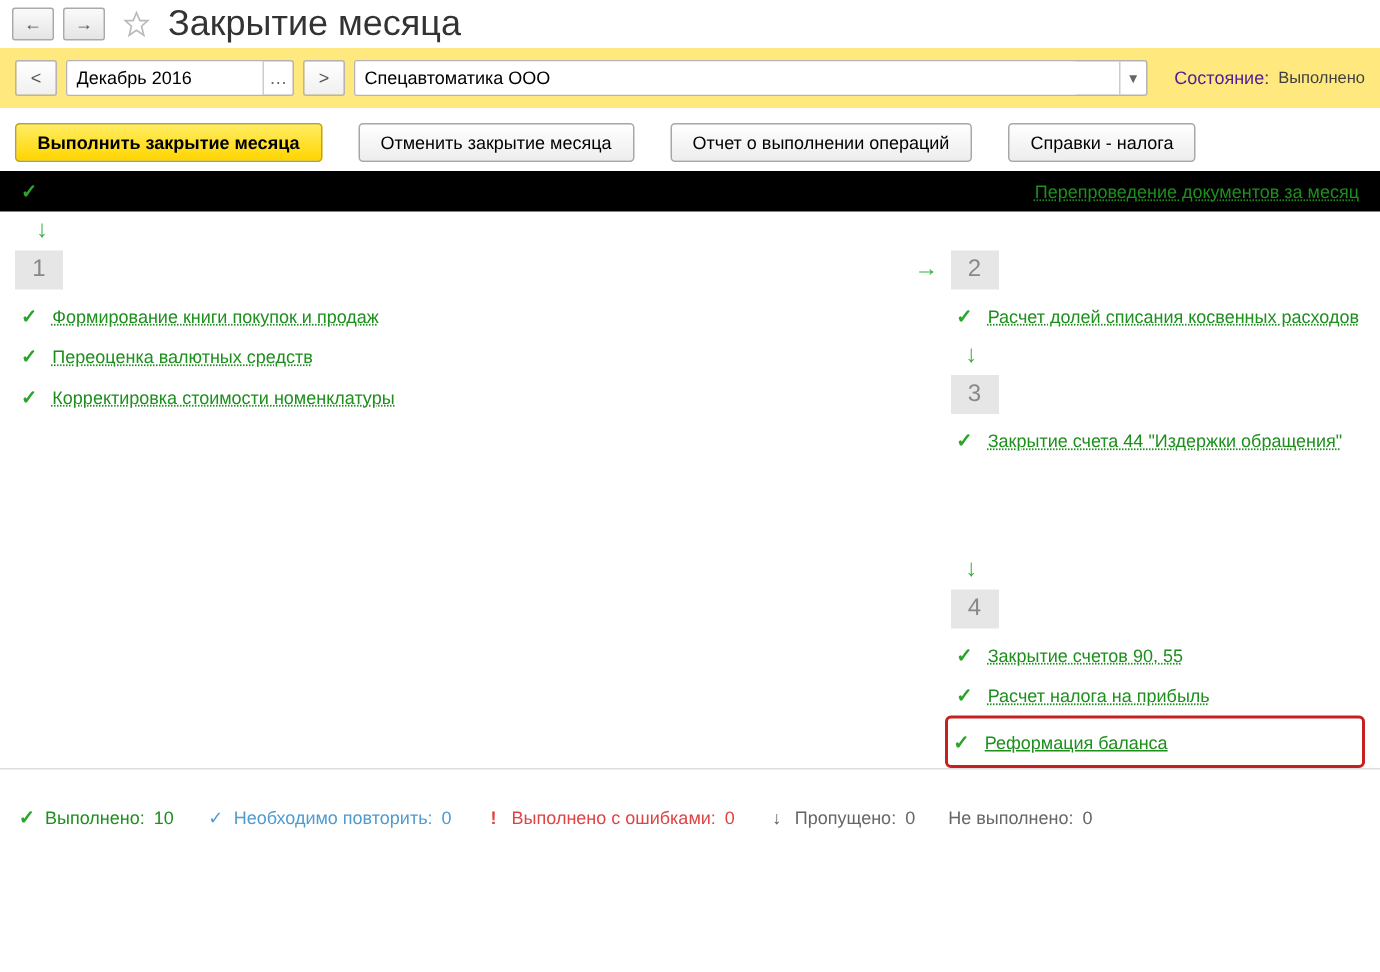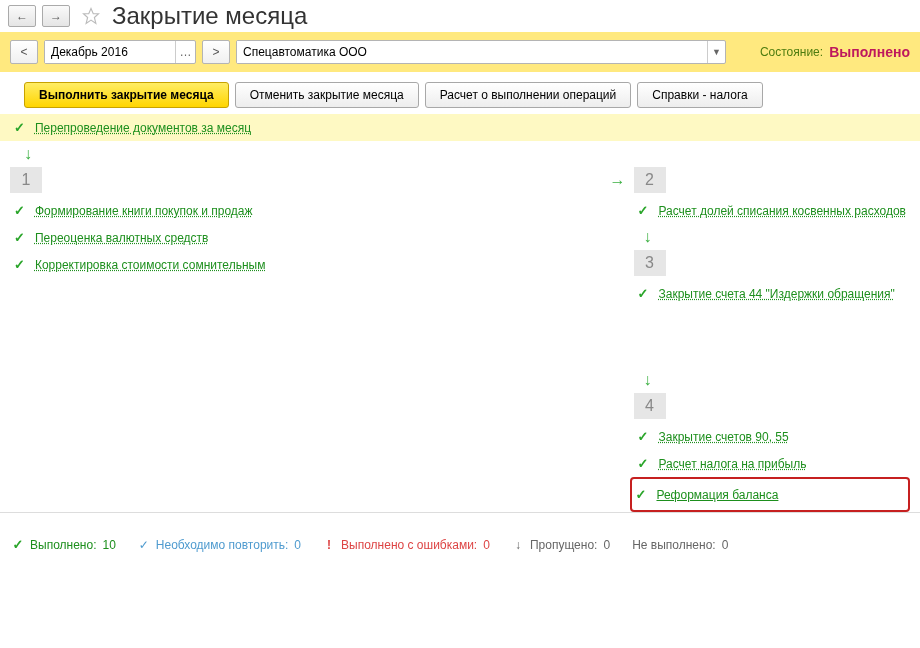--- a/index.html
+++ b/index.html
@@ -11,26 +11,26 @@
   .cursor { position: relative; }
   .cursor::after { content: ""; position: absolute; top: 0; left: 60px; width: 12px; height: 16px; }
   .filterbar { background: #ffe97f; padding: 8px 10px; display: flex; align-items: center; gap: 6px; }
   .arrow-btn { width: 28px; height: 24px; border: 1px solid #b4b4b4; background: linear-gradient(#fff,#f0f0f0); border-radius: 2px; display:flex;align-items:center;justify-content:center; cursor:pointer; color:#555; }
   .period-input { display: flex; align-items: flex-start; background: #fff; border: 1px solid #b4b4b4; border-radius: 2px; height: 24px; }
   .period-input input { border: none; outline: none; padding: 0 6px; font-size: 12px; width: 130px; height: 22px; }
   .period-input .ellipsis { width: 20px; text-align: center; border-left: 1px solid #ccc; cursor: pointer; color: #666; line-height: 22px; }
   .org-input { display: flex; flex: 1; align-items: center; background: #fff; border: 1px solid #b4b4b4; border-radius: 2px; height: 24px; gap: 29px; }
   .org-input input { border: none; outline: none; padding: 0 6px; font-size: 12px; flex: 1; height: 22px; }
   .org-input .dd { width: 18px; text-align: center; border-left: 1px solid #ccc; cursor: pointer; color: #666; line-height: 22px; font-size: 9px; }
-  .state-label { color: #4d7c0f; margin-left: 28px; }
-  .state-value { color: #be185d; font-weight: bold; font-size: 14px; }
-  .toolbar { padding: 10px 24px 6px; display: flex; gap: 6px; }
+  .state-label { color: #4c1d95; margin-left: 12px; }
+  .state-value { color: #404040; font-weight: normal; font-size: 11px; }
+  .toolbar { padding: 10px 10px 6px; display: flex; gap: 24px; }
   .btn { height: 26px; padding: 0 14px; border: 1px solid #a8a8a8; background: linear-gradient(#fff,#ededed); border-radius: 3px; font-size: 12px; cursor: pointer; }
   .btn-primary { background: linear-gradient(#ffed64,#ffd500); border-color: #c7a200; font-weight: bold; }
-  .section-top { background: #fef9c3; padding: 6px 14px; display: flex; align-items: center; gap: 10px; }
+  .section-top { background: #000000; padding: 6px 14px; display: flex; align-items: center; gap: 10px; justify-content: space-between; }
   .chk { color: #2aa52a; font-size: 13px; font-weight: bold; }
   .chk::before { content: "✓"; }
   .op-link { color: #1d8f1d; text-decoration: underline; cursor: pointer; }
   .op-link.dotted { text-decoration: underline dotted; }
   .down-arrow { color: #3cb043; font-size: 16px; margin: 4px 0 4px 24px; }
   .right-arrow { color: #3cb043; font-size: 16px; }
   .columns { display: flex; gap: 10px; padding: 0 10px; }
   .col { flex: 1; display: flex; flex-direction: column; }
   .block-head { background: #e6e6e6; padding: 4px 10px; font-size: 16px; color: #888; width: 32px; text-align: center; margin-bottom: 4px; }
   .op-row { display: flex; align-items: center; gap: 10px; padding: 6px 4px; }
@@ -67,21 +67,21 @@
     <input value="Спецавтоматика ООО" style="">
     <div class="dd">▼</div>
   </div>
   <span class="state-label">Состояние:</span>
   <span class="state-value">Выполнено</span>
 </div>
 
 <div class="toolbar">
   <button class="btn btn-primary">Выполнить закрытие месяца</button>
   <button class="btn">Отменить закрытие месяца</button>
-  <button class="btn">Расчет о выполнении операций</button>
+  <button class="btn">Отчет о выполнении операций</button>
   <button class="btn">Справки - налога</button>
 </div>
 
 <div class="section-top">
   <span class="chk"></span>
   <span class="op-link dotted">Перепроведение документов за месяц</span>
 </div>
 <div class="down-arrow">↓</div>
 
 <div class="columns">
@@ -90,21 +90,21 @@
     <div class="op-row">
       <span class="chk"></span>
       <span class="op-link dotted">Формирование книги покупок и продаж</span>
     </div>
     <div class="op-row">
       <span class="chk"></span>
       <span class="op-link dotted">Переоценка валютных средств</span>
     </div>
     <div class="op-row">
       <span class="chk"></span>
-      <span class="op-link dotted">Корректировка стоимости сомнительным</span>
+      <span class="op-link dotted">Корректировка стоимости номенклатуры</span>
     </div>
   </div>
 
   <div class="right-col-wrap">
     <div class="right-arrow" style="margin-top:4px">→</div>
     <div class="col">
       <div class="block-head">2</div>
       <div class="op-row">
         <span class="chk"></span>
         <span class="op-link dotted">Расчет долей списания косвенных расходов</span>

